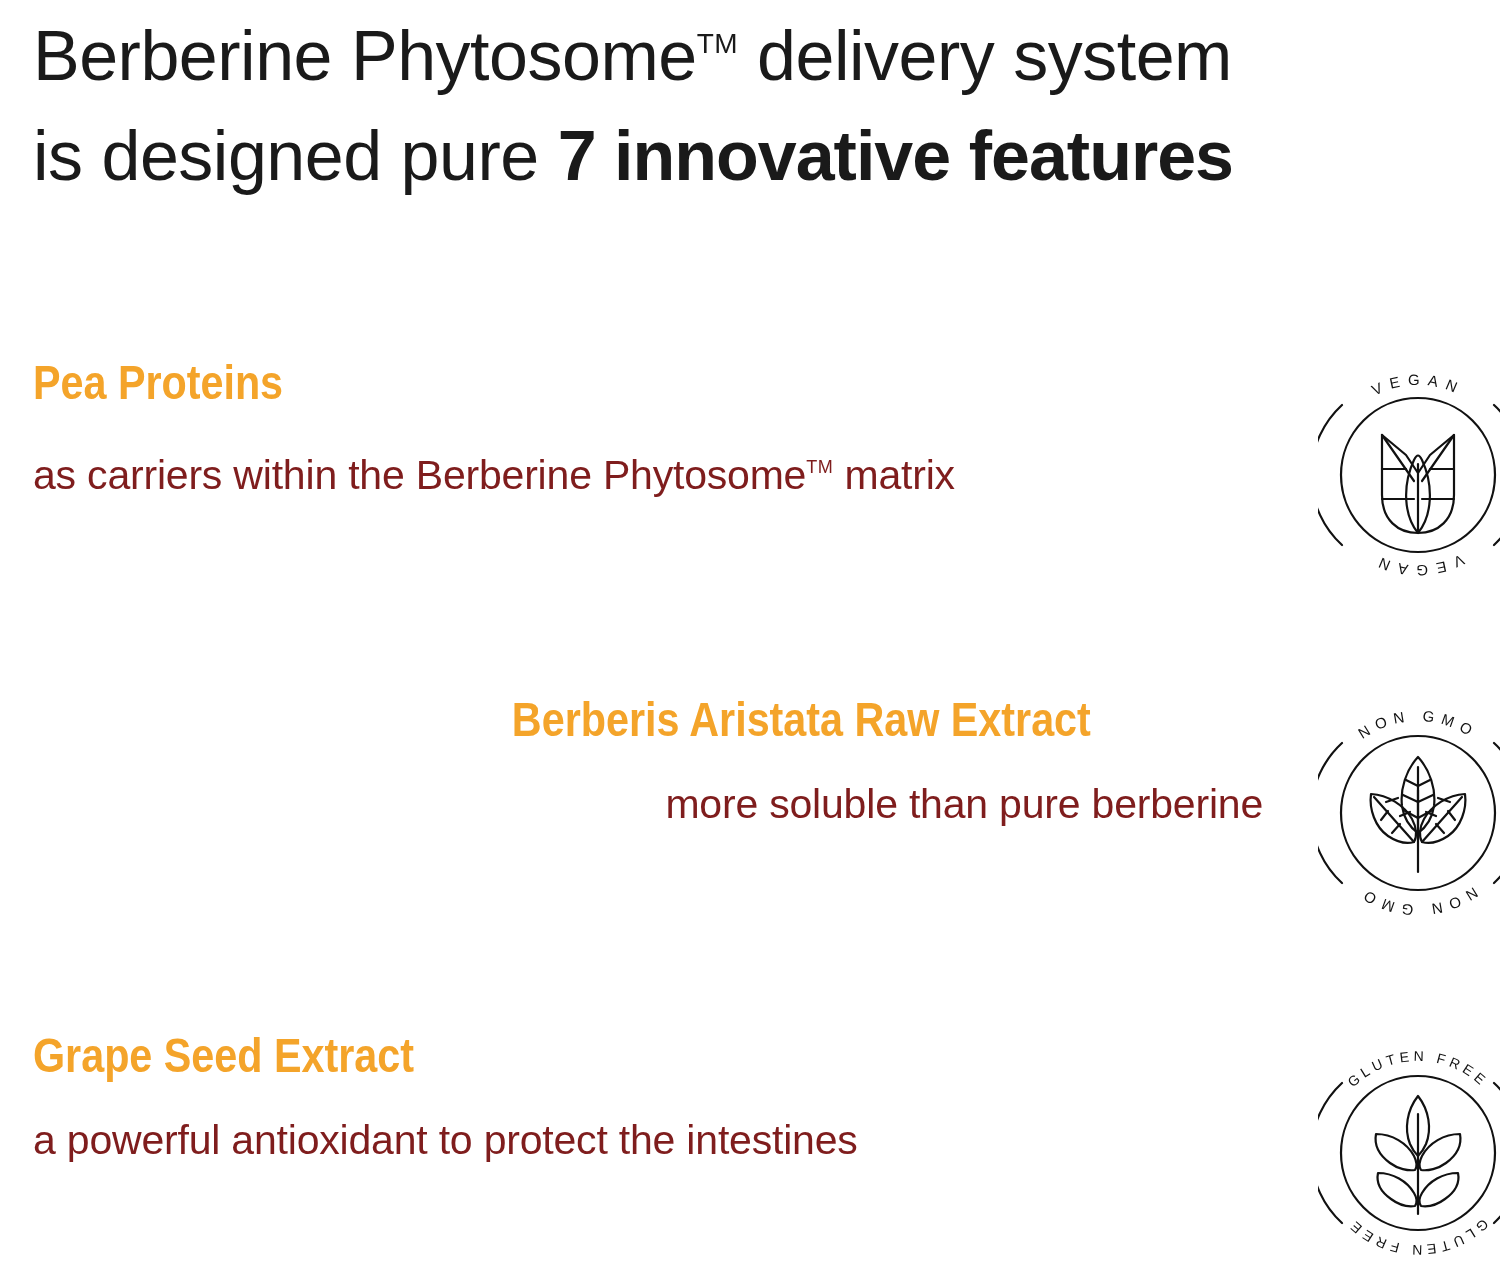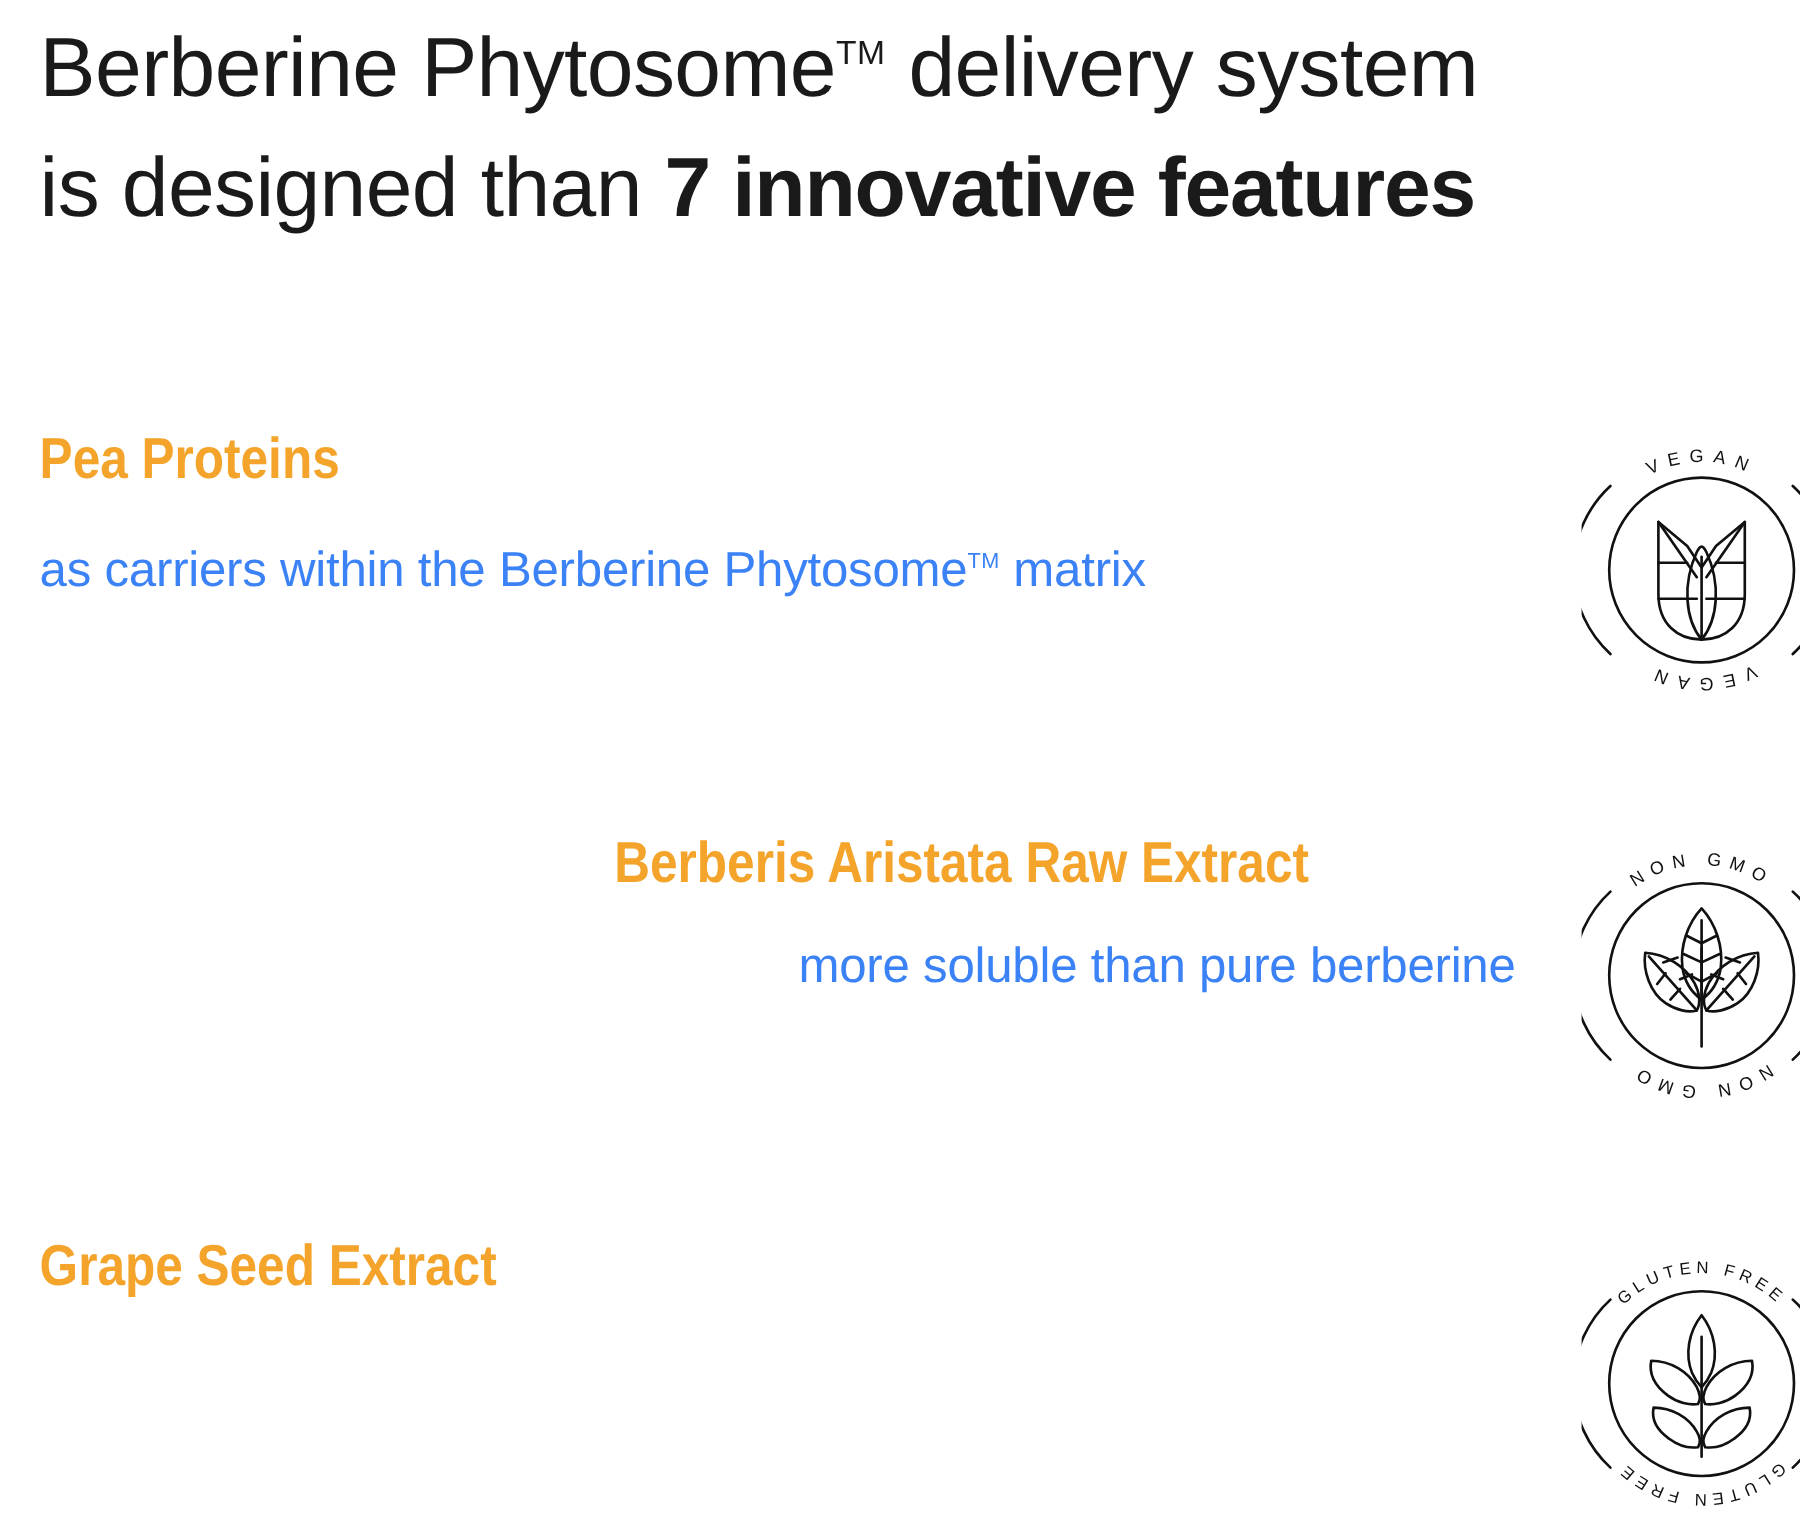--- a/index.html
+++ b/index.html
@@ -73,21 +73,21 @@
     color: #F4A42A;
     white-space: nowrap;
     transform: scaleX(0.86);
     transform-origin: left center;
   }
   .feature-desc {
     font-family: "Liberation Sans", sans-serif;
     font-weight: 400;
     font-size: 41px;
     line-height: 48px;
-    color: #3b82f6;
+    color: #7f1d1d;
     white-space: nowrap;
     margin-top: 34px;
     letter-spacing: -0.2px;
   }
 
   
   #feature-0 { top: 357px; }
   #feature-1 { top: 694px; text-align: right; }
   #feature-2 { top: 1030px; }
 
@@ -102,21 +102,21 @@
   #badge-2 { left: 1285px; top: 1034px; }
   .badge svg { display: block; width: 200px; height: 238px; }
 </style>
 </head>
 <body>
 
 <div class="page">
 
   <div class="headline">
     <span class="hl-line"><span>Berberine Phytosome</span><sup class="tm">TM</sup><span> delivery system</span></span>
-    <span class="hl-line"><span>is designed than </span><span class="strong">7 innovative features</span></span>
+    <span class="hl-line"><span>is designed pure </span><span class="strong">7 innovative features</span></span>
   </div>
 
   <div class="feature" id="feature-0">
     <div class="feature-text">
       <div class="feature-title">Pea Proteins</div>
       <div class="feature-desc"><span>as carriers within the Berberine Phytosome</span><sup class="tm-sm">TM</sup><span> matrix</span></div>
     </div>
   </div>
 
   <div class="badge" id="badge-0">
@@ -209,20 +209,21 @@
           <path d="M 118 130 L 126 139"></path>
         <path d="M 132 108 L 120 104"></path>
           <path d="M 118 122 L 108 118"></path>
       </g>
     </svg>
   </div>
 
   <div class="feature" id="feature-2">
     <div class="feature-text">
       <div class="feature-title">Grape Seed Extract</div>
+      <div class="feature-desc"><span>a powerful antioxidant to protect the intestines</span></div>
     </div>
   </div>
 
   <div class="badge" id="badge-2">
     <svg viewBox="0 0 200 238" xmlns="http://www.w3.org/2000/svg" fill="none" stroke="#111111" stroke-width="2.2" stroke-linecap="round" stroke-linejoin="round">
       <circle cx="100" cy="119" r="77"></circle>
       <path d="M 24 49 A 95 95 0 0 0 24 189"></path>
       <path d="M 176 49 A 95 95 0 0 1 176 189"></path>
 
       <path id="gf-top" d="M 8 119 A 92 92 0 0 1 192 119" fill="none" stroke="none"></path>

